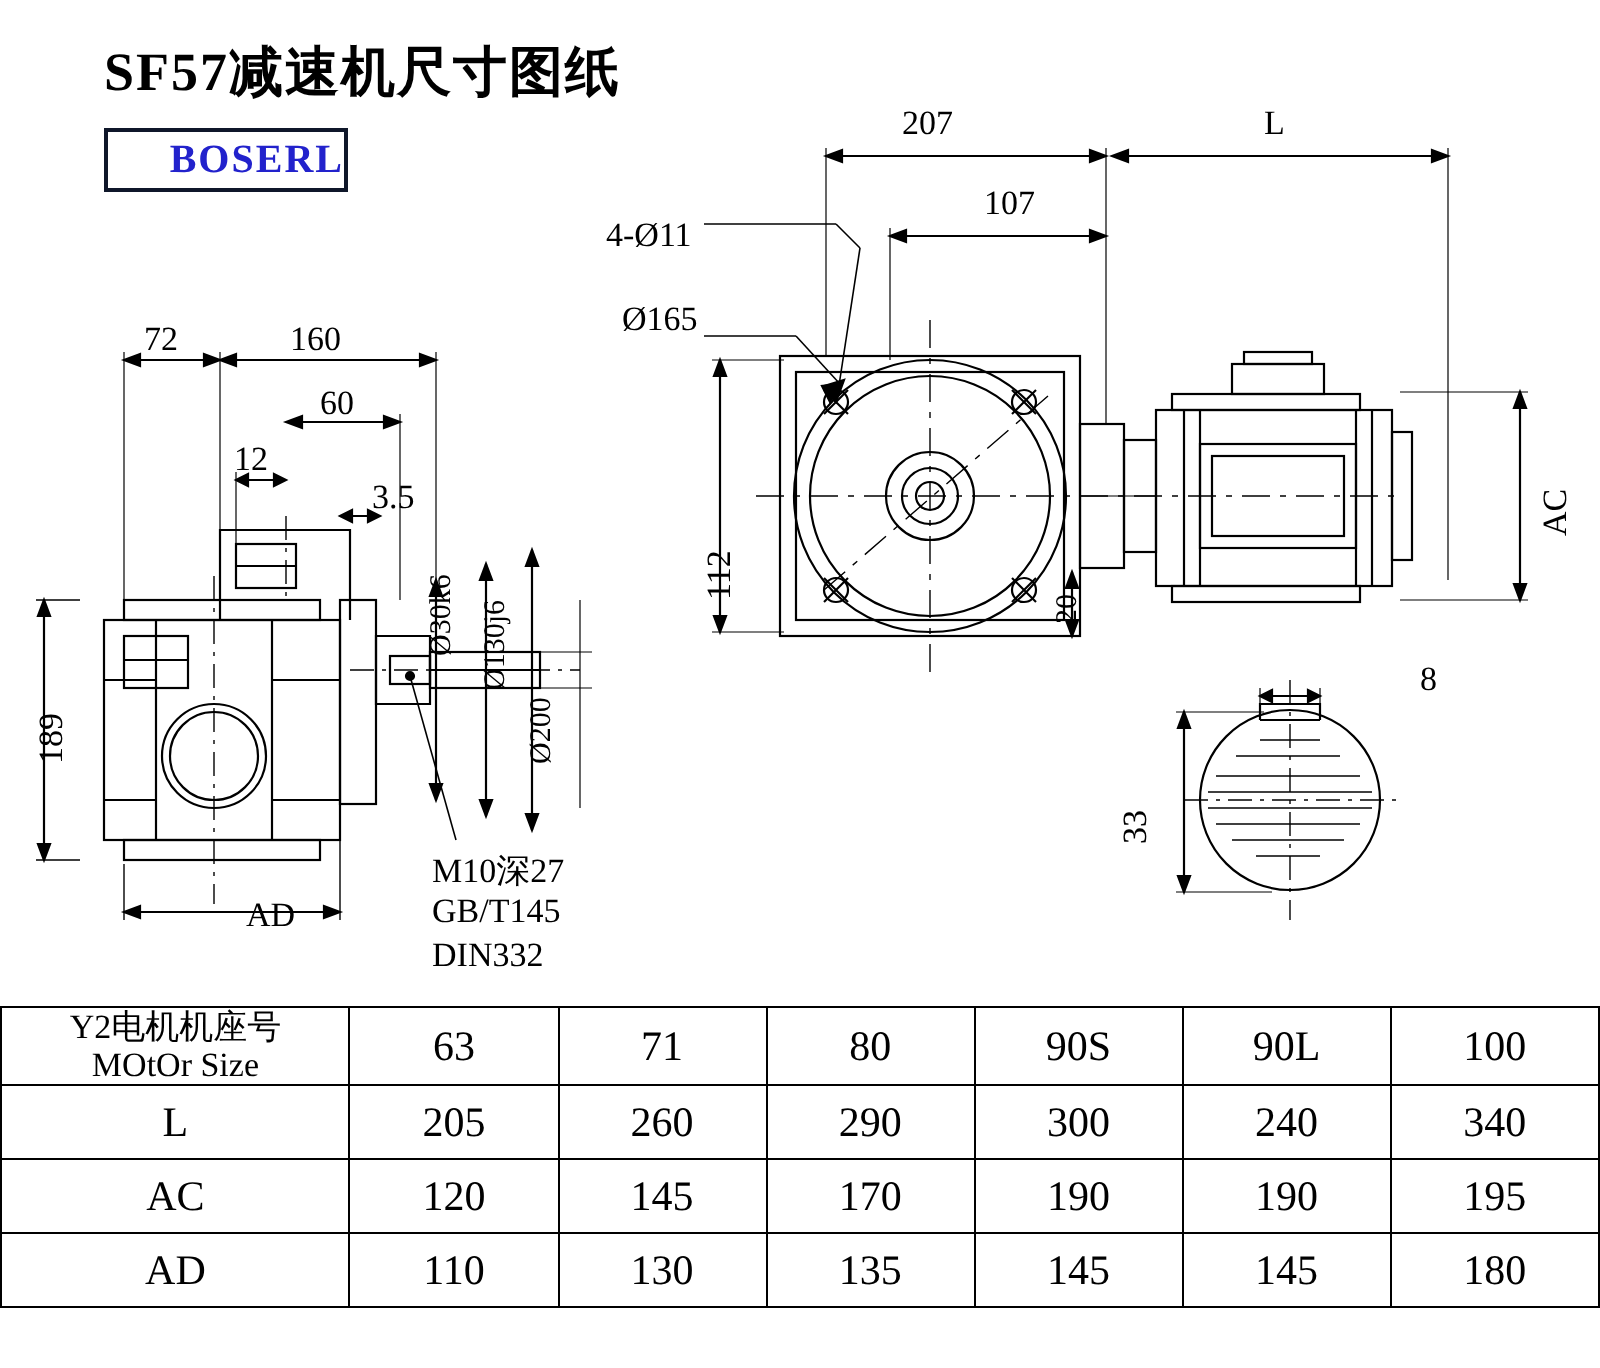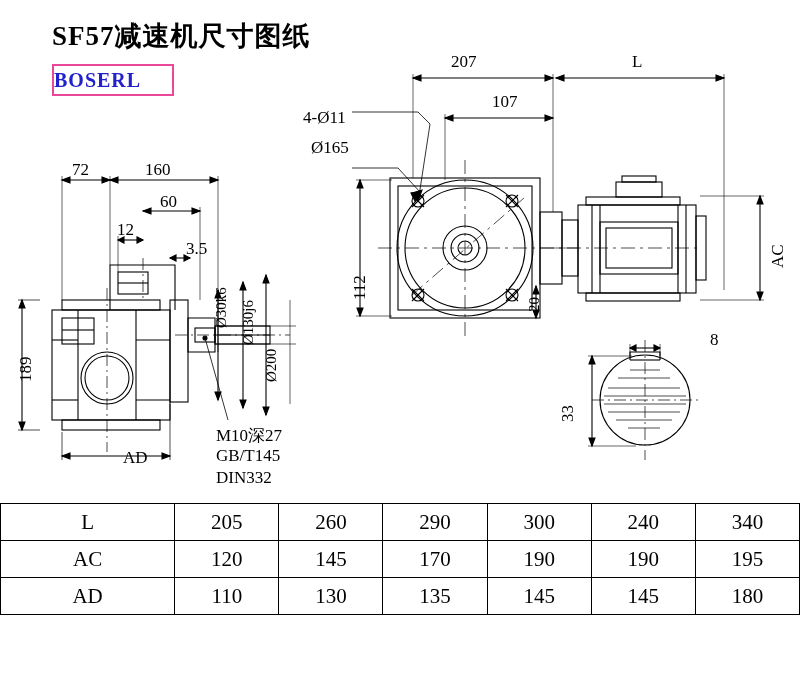--- a/index.html
+++ b/index.html
@@ -13,22 +13,22 @@
   }
   .root{position:absolute;left:0;top:0;width:800px;height:513px;}
   #title{
     position:absolute;left:52px;top:18px;
     font-family:"Liberation Serif", serif;
     font-weight:bold;font-size:27px;letter-spacing:1px;
   }
   #logo{
     position:absolute;left:52px;top:64px;
     width:118px;height:28px;
-    border:2px solid #ec4899;
-    display:flex;align-items:center;justify-content:flex-start;
+    border:2px solid #0f172a;
+    display:flex;align-items:center;justify-content:flex-end;
   }
   #logo span{
     color:#2222cc;font-family:"Liberation Serif", serif;
     font-weight:bold;font-size:20px;letter-spacing:1px;
   }
   svg.draw{position:absolute;left:0;top:0;width:800px;height:684px;}
   .lbl{
     position:absolute;
     font-family:"Liberation Serif", serif;
     font-size:17px;
@@ -276,21 +276,21 @@
       <path d="M592 446 l-3 -8 l6 0 z" fill="#000"></path>
       <line x1="588" y1="356" x2="632" y2="356" stroke-width="0.6"></line>
       <line x1="588" y1="446" x2="636" y2="446" stroke-width="0.6"></line>
     </g>
   </svg>
 
   <div class="lbl" style="left:451px;top:52px;">207</div>
   <div class="lbl" style="left:632px;top:52px;">L</div>
   <div class="lbl" style="left:303px;top:78px;margin-top:30px;">4-Ø11</div>
   <div class="lbl" style="left:492px;top:92px;">107</div>
-  <div class="lbl" style="left:311px;top:138px;">Ø165</div>
+  <div class="lbl" style="left:311px;top:150px;">Ø165</div>
   <div class="lbl rot90" style="left:350px;top:300px;">112</div>
   <div class="lbl rot90 sm" style="left:526px;top:312px;">20</div>
   <div class="lbl rot90" style="left:768px;top:268px;">AC</div>
 
   <div class="lbl" style="left:72px;top:160px;text-align:right;">72</div>
   <div class="lbl" style="left:145px;top:160px;">160</div>
   <div class="lbl" style="left:160px;top:192px;">60</div>
   <div class="lbl" style="left:117px;top:220px;">12</div>
   <div class="lbl" style="left:186px;top:239px;">3.5</div>
   <div class="lbl rot90" style="left:16px;top:382px;">189</div>
@@ -301,20 +301,32 @@
 
   <div class="lbl" style="left:216px;top:424px;">M10深27</div>
   <div class="lbl" style="left:216px;top:446px;">GB/T145</div>
   <div class="lbl" style="left:216px;top:468px;">DIN332</div>
 
   <div class="lbl" style="left:710px;top:330px;">8</div>
   <div class="lbl rot90" style="left:558px;top:422px;">33</div>
 
   <table class="spec">
     <tbody>
+      <tr>
+        <td class="hdr2">
+          <div>Y2电机机座号</div>
+          <div>MOtOr Size</div>
+        </td>
+        <td class="val">63</td>
+        <td class="val">71</td>
+        <td class="val">80</td>
+        <td class="val">90S</td>
+        <td class="val">90L</td>
+        <td class="val">100</td>
+      </tr>
       <tr>
         <td class="rowlabel">L</td>
         <td class="val">205</td>
         <td class="val">260</td>
         <td class="val">290</td>
         <td class="val">300</td>
         <td class="val">240</td>
         <td class="val">340</td>
       </tr>
       <tr>

